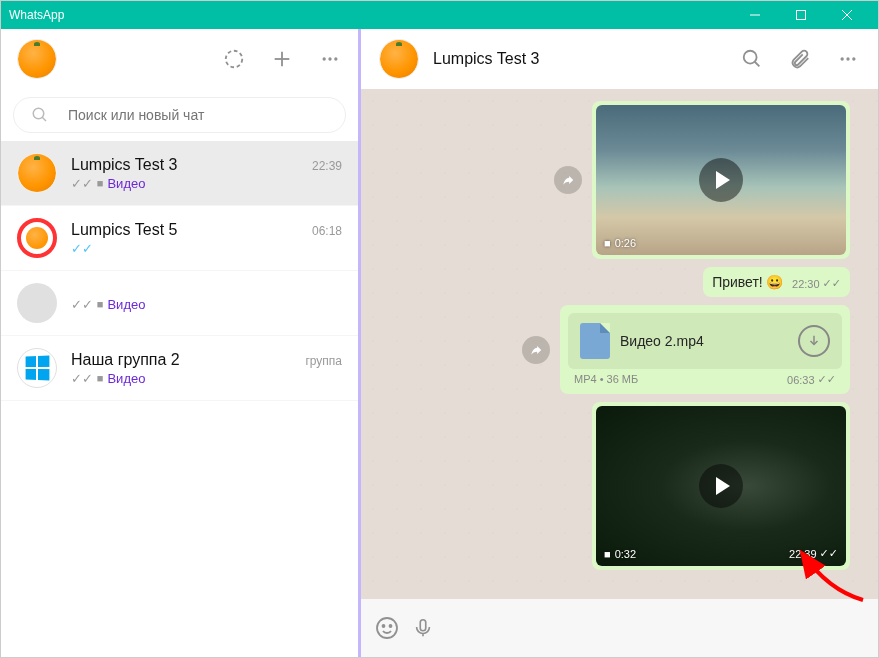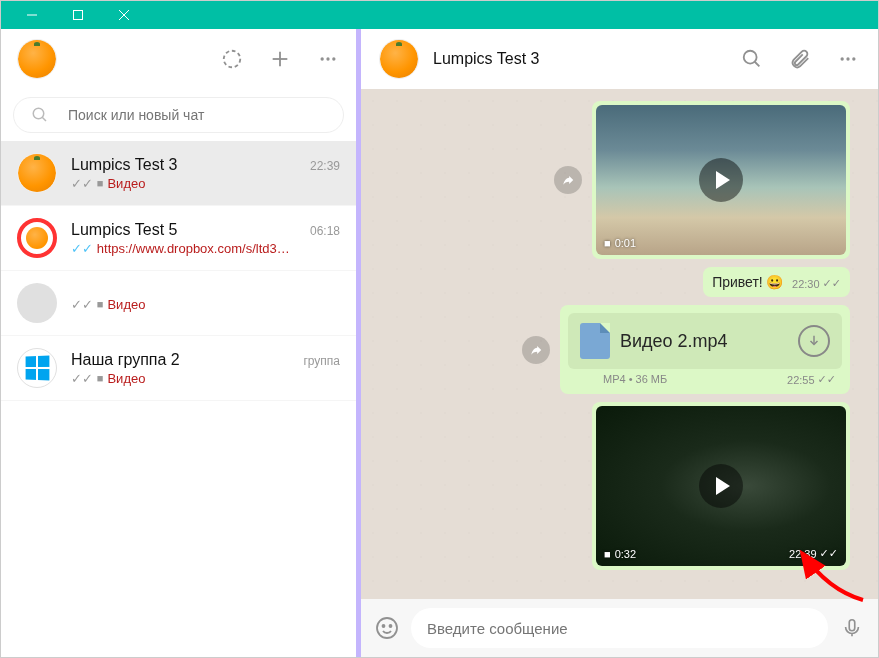--- a/index.html
+++ b/index.html
@@ -4,21 +4,21 @@
 <style>
 * { margin: 0; padding: 0; box-sizing: border-box; }
 body { font-family: -apple-system, "Segoe UI", Helvetica, Arial, sans-serif; background: #f0f0f0; }
 .window { width: 879px; height: 658px; background: #fff; border: 1px solid #ccc; display: flex; flex-direction: column; position: relative; }
 .titlebar { height: 28px; background: #00bfa5; color: #fff; display: flex; align-items: center; padding: 0 8px; }
 .titlebar-text { font-size: 12px; flex: 1; }
 .titlebar-controls { display: flex; gap: 0; }
 .titlebar-btn { width: 46px; height: 28px; display: flex; align-items: center; justify-content: center; cursor: pointer; }
 .titlebar-btn svg { stroke: #fff; stroke-width: 1; }
 .app-body { flex: 1; display: flex; overflow: hidden; }
-.left-pane { width: 360px; border-right: 5px solid #c4b5fd; display: flex; flex-direction: column; }
+.left-pane { width: 360px; border-right: 3px solid #c4b5fd; display: flex; flex-direction: column; }
 .left-header { height: 60px; display: flex; align-items: center; padding: 0 16px; }
 .avatar { width: 40px; height: 40px; border-radius: 50%; background: #fff; border: 1px solid #eee; display: flex; align-items: center; justify-content: center; overflow: hidden; flex-shrink: 0; }
 .avatar-orange { width: 40px; height: 40px; border-radius: 50%; background: radial-gradient(circle at 40% 35%, #ffb347 0%, #ff9500 55%, #e67e00 100%); position: relative; }
 .avatar-orange::after { content: ''; position: absolute; top: 3px; left: 50%; transform: translateX(-50%); width: 6px; height: 4px; background: #4a7c2e; border-radius: 50% 50% 0 0; }
 .avatar-logo { width: 40px; height: 40px; border-radius: 50%; border: 4px solid #ff3333; background: #fff; position: relative; }
 .avatar-logo::before { content: ''; position: absolute; top: 50%; left: 50%; transform: translate(-50%, -50%); width: 22px; height: 22px; border-radius: 50%; background: radial-gradient(circle at 40% 35%, #ffb347 0%, #ff9500 70%); }
 .avatar-grey { width: 40px; height: 40px; border-radius: 50%; background: #e0e0e0; }
 .avatar-win { width: 40px; height: 40px; border-radius: 50%; background: #fff; border: 1px solid #e0e0e0; display: flex; align-items: center; justify-content: center; }
 .win-logo { width: 24px; height: 24px; display: grid; grid-template-columns: 1fr 1fr; grid-template-rows: 1fr 1fr; gap: 2px; transform: perspective(40px) rotateY(-8deg); }
 .win-logo div { background: #00a4ef; }
@@ -30,21 +30,21 @@
 .chat-item { display: flex; align-items: center; padding: 12px 16px; gap: 14px; cursor: pointer; border-bottom: 1px solid #f5f5f5; }
 .chat-item.active { background: #ebebeb; }
 .chat-info { flex: 1; min-width: 0; }
 .chat-top { display: flex; justify-content: space-between; align-items: baseline; }
 .chat-name { font-size: 16px; color: #111; }
 .chat-time { font-size: 12px; color: #999; }
 .chat-bottom { display: flex; align-items: center; gap: 4px; margin-top: 2px; font-size: 13px; color: #999; }
 .tick { color: #999; font-size: 13px; }
 .tick.blue { color: #4fc3f7; }
 .vid-icon { font-size: 11px; color: #999; }
-.chat-preview { white-space: nowrap; overflow: hidden; text-overflow: ellipsis; color: #b91c1c; }
+.chat-preview { white-space: nowrap; overflow: hidden; text-overflow: ellipsis; color: #6d28d9; }
 .right-pane { flex: 1; display: flex; flex-direction: column; background: #e5ddd5; }
 .right-header { height: 60px; background: #fff; display: flex; align-items: center; padding: 0 18px; gap: 14px; }
 .right-title { font-size: 16px; color: #111; flex: 1; }
 .right-actions { display: flex; gap: 24px; align-items: center; }
 .messages { flex: 1; overflow-y: auto; padding: 12px 28px; background: #e5ddd5; position: relative; }
 .messages::before { content: ''; position: absolute; inset: 0; background-image: radial-gradient(circle, rgba(0,0,0,0.02) 1px, transparent 1px); background-size: 24px 24px; opacity: 0.6; pointer-events: none; }
 .msg-row { display: flex; justify-content: flex-end; align-items: center; gap: 10px; margin-bottom: 8px; position: relative; }
 .fwd-icon { width: 28px; height: 28px; border-radius: 50%; background: rgba(0,0,0,0.18); display: flex; align-items: center; justify-content: center; color: #fff; flex-shrink: 0; }
 .bubble { background: #dcf8c6; border-radius: 8px; padding: 4px; position: relative; max-width: 280px; }
 .video-thumb { width: 250px; height: 150px; border-radius: 6px; background: linear-gradient(180deg, #4a6b7a 0%, #6b8a96 30%, #a8c4b8 55%, #d4c8a8 75%, #b8a488 100%); position: relative; display: flex; align-items: center; justify-content: center; }
@@ -53,34 +53,35 @@
 .play-btn::after { content: ''; border-left: 14px solid #fff; border-top: 9px solid transparent; border-bottom: 9px solid transparent; margin-left: 3px; }
 .video-meta { position: absolute; bottom: 6px; left: 8px; color: #fff; font-size: 11px; display: flex; align-items: center; gap: 4px; text-shadow: 0 0 3px rgba(0,0,0,0.6); }
 .video-time { position: absolute; bottom: 6px; right: 8px; color: #fff; font-size: 11px; display: flex; align-items: center; gap: 3px; text-shadow: 0 0 3px rgba(0,0,0,0.6); }
 .text-bubble { background: #dcf8c6; border-radius: 8px; padding: 7px 9px; display: flex; align-items: flex-end; gap: 8px; }
 .bubble-text { font-size: 14px; color: #262626; }
 .bubble-time { font-size: 11px; color: #888; display: flex; align-items: center; gap: 3px; }
 .file-bubble { background: #dcf8c6; border-radius: 8px; padding: 8px; width: 290px; }
 .file-row { display: flex; align-items: center; gap: 10px; background: #cfe9b8; border-radius: 6px; padding: 10px 12px; }
 .file-icon { width: 30px; height: 36px; background: #7aa8d4; border-radius: 3px; position: relative; }
 .file-icon::after { content: ''; position: absolute; top: 0; right: 0; border-top: 10px solid #dcf8c6; border-left: 10px solid #5d8db8; }
-.file-name { flex: 1; font-size: 18px; color: #262626; }
+.file-name { flex: 1; font-size: 14px; color: #262626; }
 .dl-btn { width: 32px; height: 32px; border: 2px solid #888; border-radius: 50%; display: flex; align-items: center; justify-content: center; }
-.file-meta { display: flex; justify-content: space-between; font-size: 11px; color: #888; padding: 4px 6px 0; margin-left: 29px; }
+.file-meta { display: flex; justify-content: space-between; font-size: 11px; color: #888; padding: 4px 6px 0; }
 .composer { height: 58px; background: #f7f7f7; display: flex; align-items: center; padding: 0 14px; gap: 12px; }
 .compose-input-wrap { flex: 1; background: #fff; border-radius: 20px; height: 40px; display: flex; align-items: center; padding: 0 16px; }
 .compose-input { border: none; outline: none; flex: 1; font-size: 15px; color: #999; }
 .arrow-annotation { position: absolute; bottom: 48px; right: 10px; pointer-events: none; z-index: 50; }
 </style>
 </head>
 <body>
 
 <div class="window">
 
   <div class="titlebar">
+    <span class="titlebar-text">WhatsApp</span>
     <div class="titlebar-controls">
       <div class="titlebar-btn">
           <svg width="10" height="10">
             <line x1="0" y1="5" x2="10" y2="5"></line>
           </svg>
         </div>
       <div class="titlebar-btn">
           <svg width="10" height="10">
             <rect x="0.5" y="0.5" width="9" height="9" fill="none"></rect>
           </svg>
@@ -156,21 +157,20 @@
           <div>
               <div class="avatar-logo"></div>
             </div>
           <div class="chat-info">
             <div class="chat-top">
               <span class="chat-name">Lumpics Test 5</span>
               <span class="chat-time">06:18</span>
             </div>
             <div class="chat-bottom">
               <span class="tick blue">✓✓</span>
-              <span class="chat-preview">https://www.dropbox.com/s/ltd3…</span>
             </div>
           </div>
         </div>
 
         <div class="chat-item">
           <div>
               <div class="avatar-grey"></div>
             </div>
           <div class="chat-info">
             <div class="chat-bottom">
@@ -240,21 +240,21 @@
           <div class="fwd-icon">
             <svg width="14" height="14" viewBox="0 0 24 24" fill="#fff">
                 <path d="M14 5l7 7-7 7v-4c-5 0-8 2-10 5 1-6 4-11 10-12V5z"></path>
               </svg>
           </div>
           <div class="bubble">
             <div class="video-thumb">
               <div class="play-btn"></div>
               <div class="video-meta">
                 <span>■</span>
-                <span>0:01</span>
+                <span>0:26</span>
               </div>
             </div>
           </div>
         </div>
 
         <div class="msg-row">
           <div class="text-bubble">
             <span class="bubble-text">Привет! 😀</span>
             <span class="bubble-time">
               <span>22:30</span>
@@ -276,21 +276,21 @@
               <div class="dl-btn">
                 <svg width="14" height="14" viewBox="0 0 24 24" fill="none" stroke="#888" stroke-width="2.5">
                     <line x1="12" y1="3" x2="12" y2="17"></line>
                     <polyline points="6,12 12,18 18,12"></polyline>
                   </svg>
               </div>
             </div>
             <div class="file-meta">
               <span>MP4 • 36 МБ</span>
               <span class="bubble-time">
-                <span>22:55</span>
+                <span>06:33</span>
                 <span>✓✓</span>
               </span>
             </div>
           </div>
         </div>
 
         <div class="msg-row">
           <div class="bubble">
             <div class="video-thumb dark">
               <div class="play-btn"></div>
@@ -309,23 +309,20 @@
       </div>
 
       <div class="composer">
         <div class="icon-btn">
           <svg width="24" height="24" viewBox="0 0 24 24" fill="none" stroke="#919191" stroke-width="1.8">
               <circle cx="12" cy="12" r="10"></circle>
               <circle cx="8.5" cy="10" r="1" fill="#919191"></circle>
               <circle cx="15.5" cy="10" r="1" fill="#919191"></circle>
               <path d="M8 15c1 1.5 2.5 2 4 2s3-.5 4-2"></path>
             </svg>
-        </div>
-        <div class="compose-input-wrap">
-          <input class="compose-input" placeholder="Введите сообщение" style="">
         </div>
         <div class="icon-btn">
           <svg width="22" height="22" viewBox="0 0 24 24" fill="none" stroke="#919191" stroke-width="1.8">
               <rect x="9" y="3" width="6" height="12" rx="3"></rect>
               <path d="M5 11a7 7 0 0014 0M12 18v3"></path>
             </svg>
         </div>
       </div>
 
       <div class="arrow-annotation">

